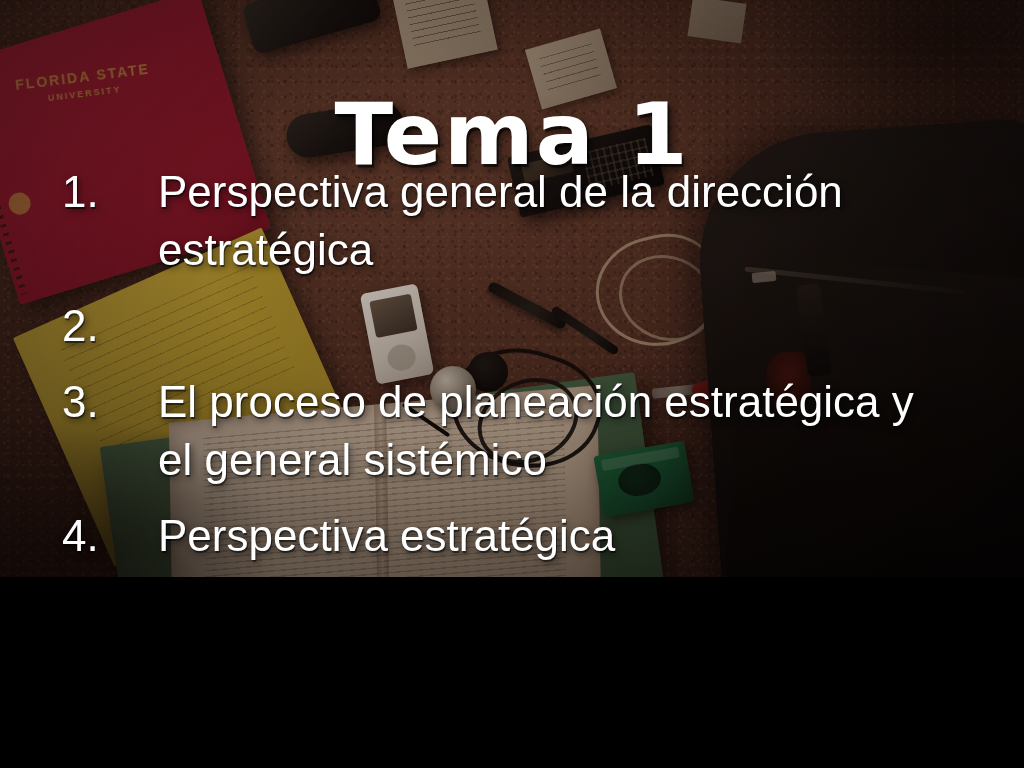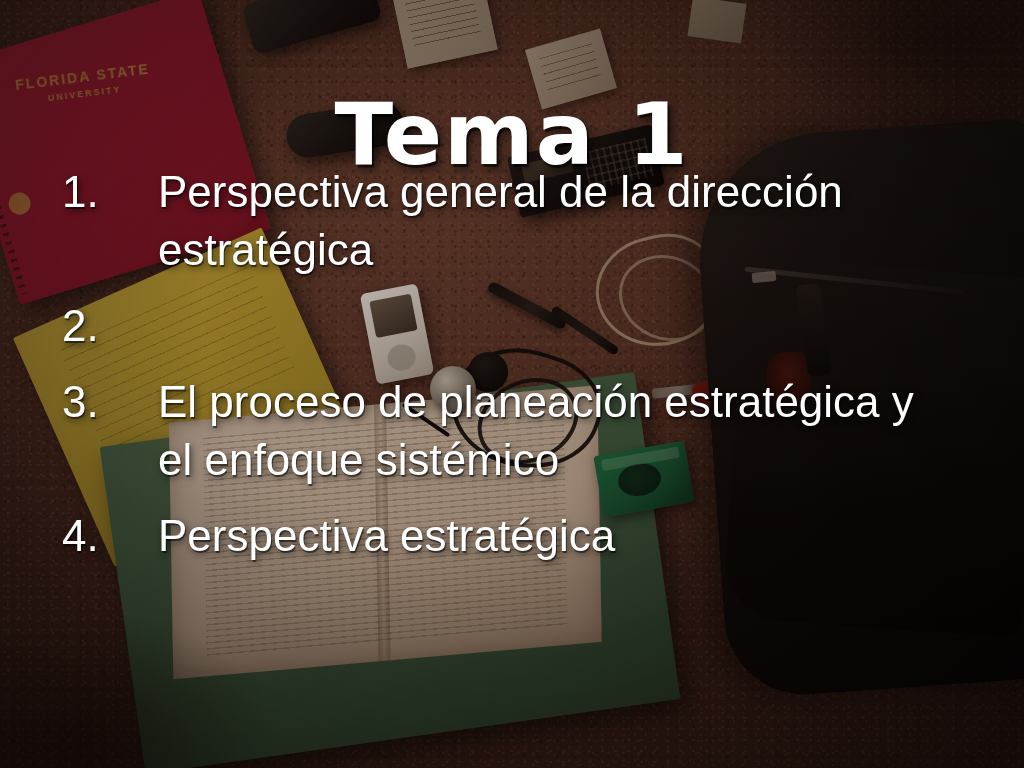--- a/index.html
+++ b/index.html
@@ -8,21 +8,21 @@
     padding: 0;
     background: #000;
   }
   body {
     font-family: "DejaVu Sans", sans-serif;
   }
 
   .slide {
     position: relative;
     width: 1024px;
-    height: 768px;
+    height: 577px;
     overflow: hidden;
     background: #be185d;
   }
 
   
   .photo {
     position: absolute;
     inset: 0;
     overflow: hidden;
   }
@@ -570,21 +570,21 @@
         <span class="topic-num">1.</span>
         <span class="topic-text">Perspectiva general de la dirección estratégica</span>
       </li>
 
       <li class="topic-item">
         <span class="topic-num">2.</span>
       </li>
 
       <li class="topic-item">
         <span class="topic-num">3.</span>
-        <span class="topic-text">El proceso de planeación estratégica y el enfoque sistémico</span>
+        <span class="topic-text">El proceso de planeación estratégica y el general sistémico</span>
       </li>
 
       <li class="topic-item">
         <span class="topic-num">4.</span>
         <span class="topic-text">Perspectiva estratégica</span>
       </li>
 
     </ol>
   </div>
 </div>

